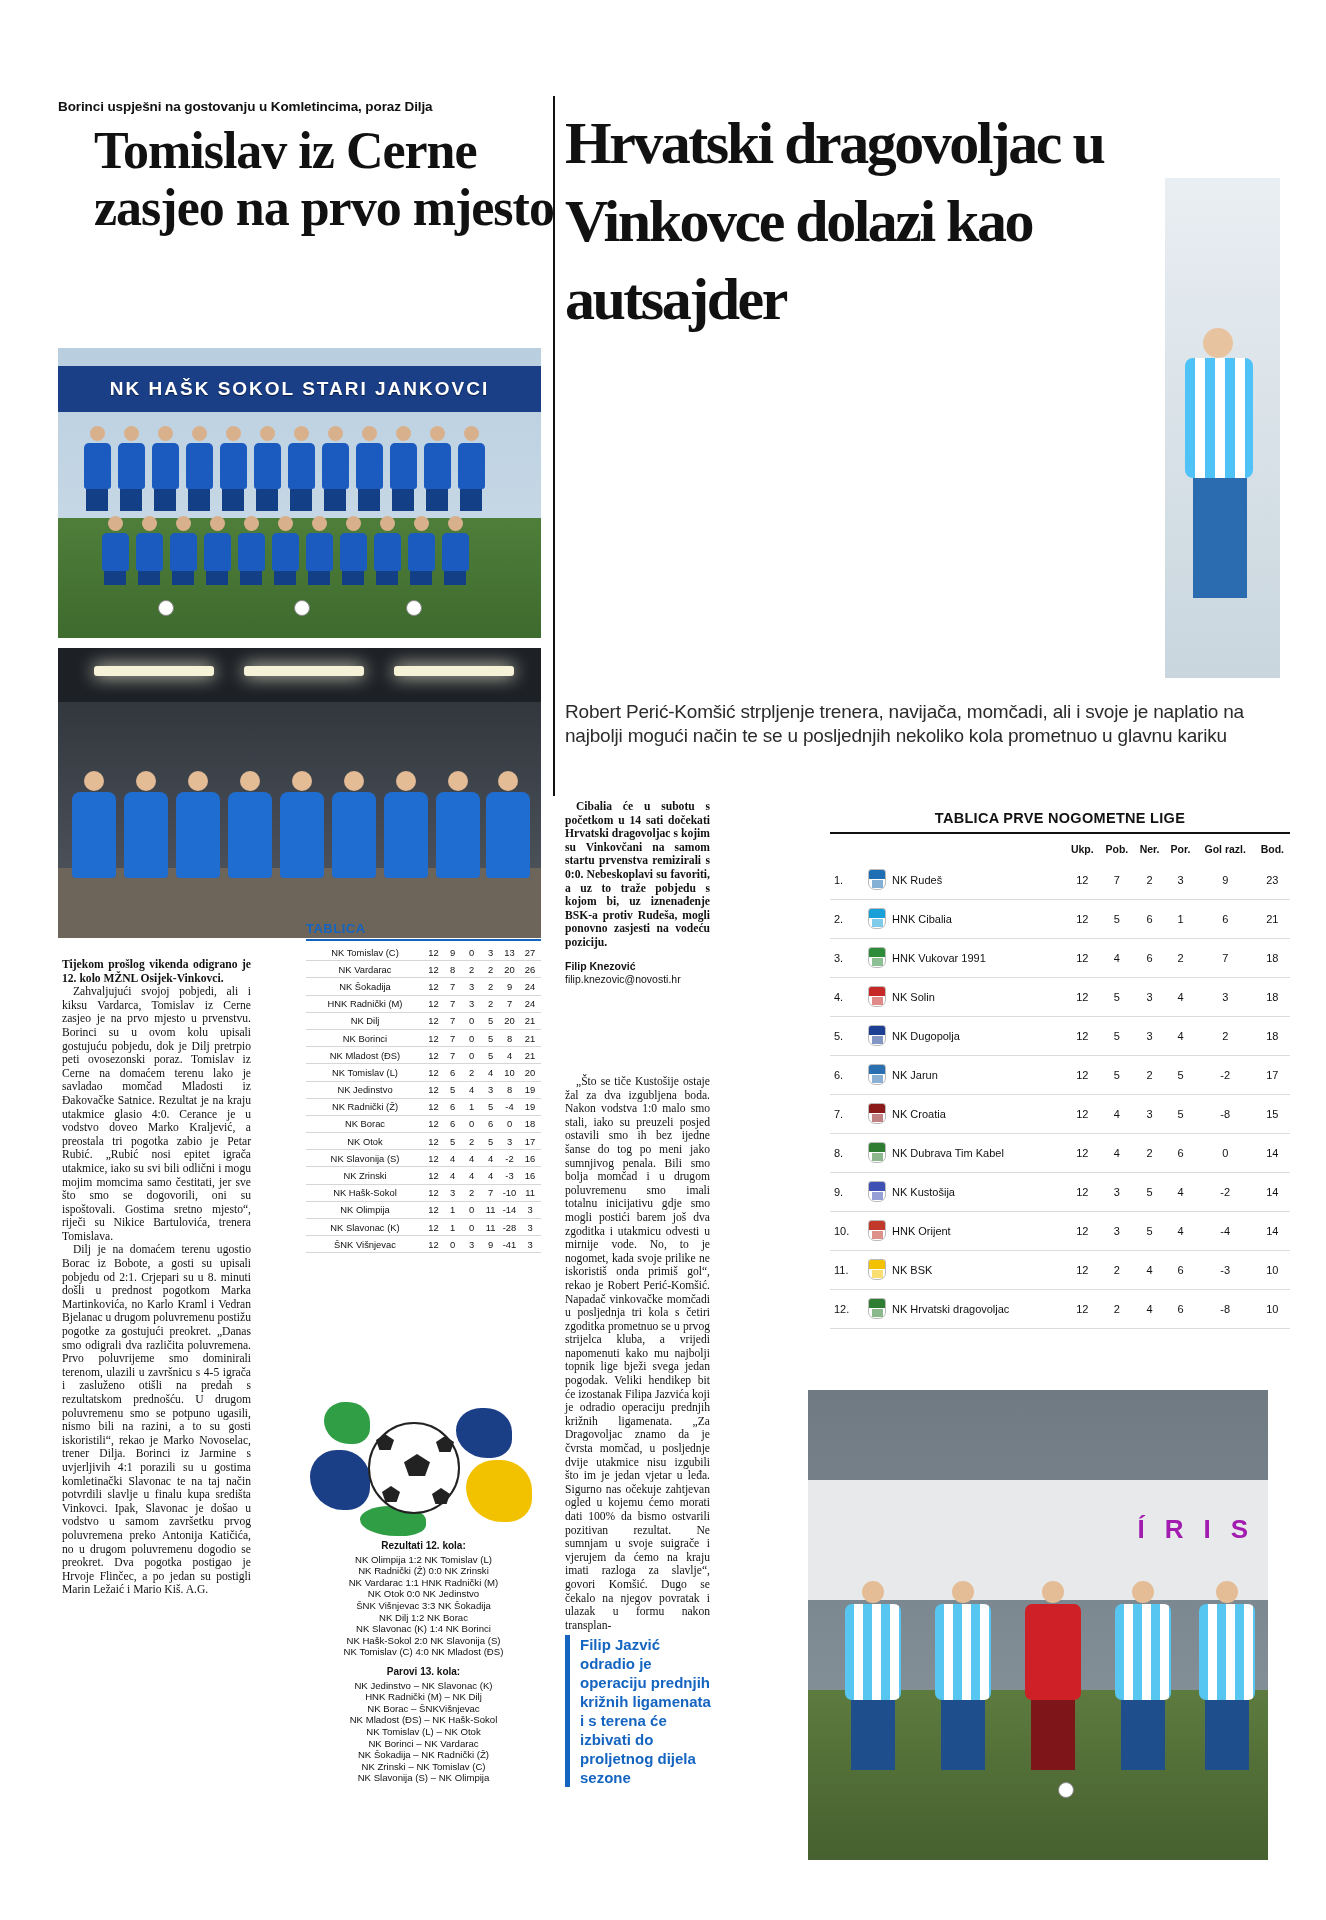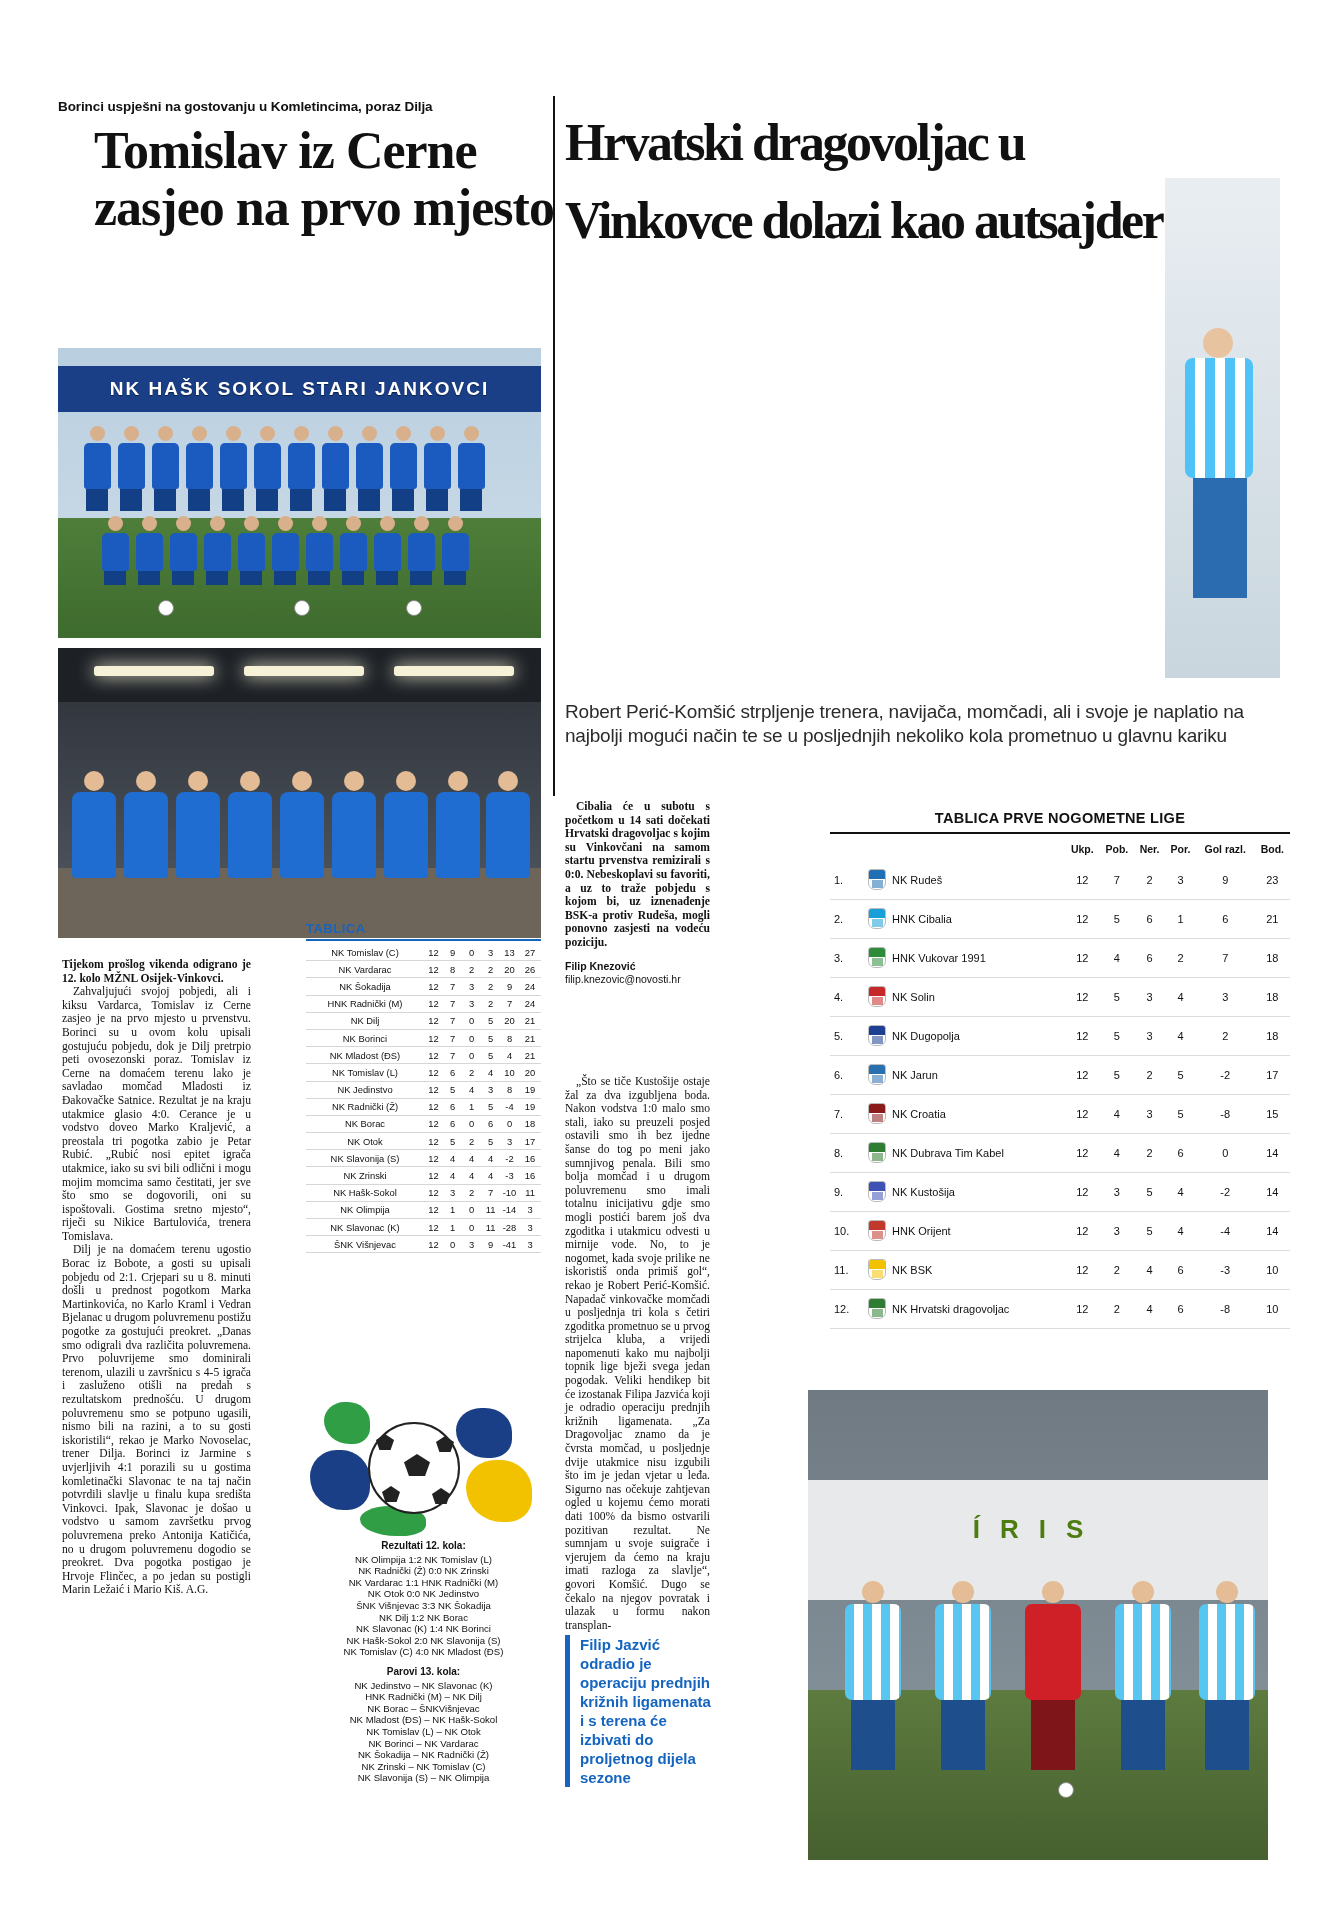--- a/index.html
+++ b/index.html
@@ -130,21 +130,21 @@
     font-family:"Liberation Sans", sans-serif; font-size:9.6px; line-height:11.6px;
     text-align:center;
   }
   .results h4 { margin:0 0 2px; font-size:10px; }
   .results .blk { margin-bottom:8px; }
 
   
   .main-headline {
     position:absolute; left:565px; top:104px; width:620px;
     font-family:"Liberation Serif", serif; font-weight:bold;
-    font-size:52px; line-height:78px; letter-spacing:-2.5px;
+    font-size:60px; line-height:78px; letter-spacing:-2.5px;
   }
   .main-sub {
     position:absolute; left:565px; top:700px; width:700px;
     font-family:"Liberation Sans", sans-serif; font-size:19px; line-height:24px;
     color:#2b2b2b; letter-spacing:-0.2px;
   }
 
   
   #hero-photo { left:1165px; top:178px; width:115px; height:500px; }
   .hero-bg { position:absolute; inset:0; background:linear-gradient(#e9eef2,#c9d6de); }
@@ -199,23 +199,23 @@
     position:relative; overflow:hidden; border:1px solid #bbb; background:#fff;
   }
   .crest-badge i { position:absolute; display:block; }
 
   
   #action-photo { left:808px; top:1390px; width:460px; height:470px; }
   .ap-bg { position:absolute; inset:0; background:linear-gradient(#6f7a83,#8d9aa2); }
   .ap-grass { position:absolute; left:0; bottom:0; width:100%; height:170px; background:linear-gradient(#5d7b3f,#47602f); }
   .ap-board { position:absolute; left:0; top:90px; width:100%; height:120px; background:#e7e9ea; }
   .ap-board .txt {
-    position:absolute; top:34px; width:100%; text-align:center;
+    position:absolute; top:34px; width:100%; text-align:right;
     font-family:"Liberation Sans", sans-serif; font-weight:bold; font-size:26px;
-    color:#4d7c0f; letter-spacing:20px;
+    color:#a21caf; letter-spacing:20px;
   }
   .ap-p { position:absolute; bottom:90px; width:70px; }
   .ap-p .h { width:22px; height:22px; border-radius:50%; background:#e4bd96; margin:0 auto; }
   .ap-p .b { width:56px; height:96px; margin:1px auto 0; border-radius:7px;
     background:repeating-linear-gradient(90deg,#57c6f0 0 9px,#ffffff 9px 18px); }
   .ap-p.red .b { background:#cf2027; }
   .ap-p .l { width:44px; height:70px; margin:0 auto; background:#1f4e8c; }
   .ap-p.red .l { background:#7d1519; }
 </style>
 </head>

